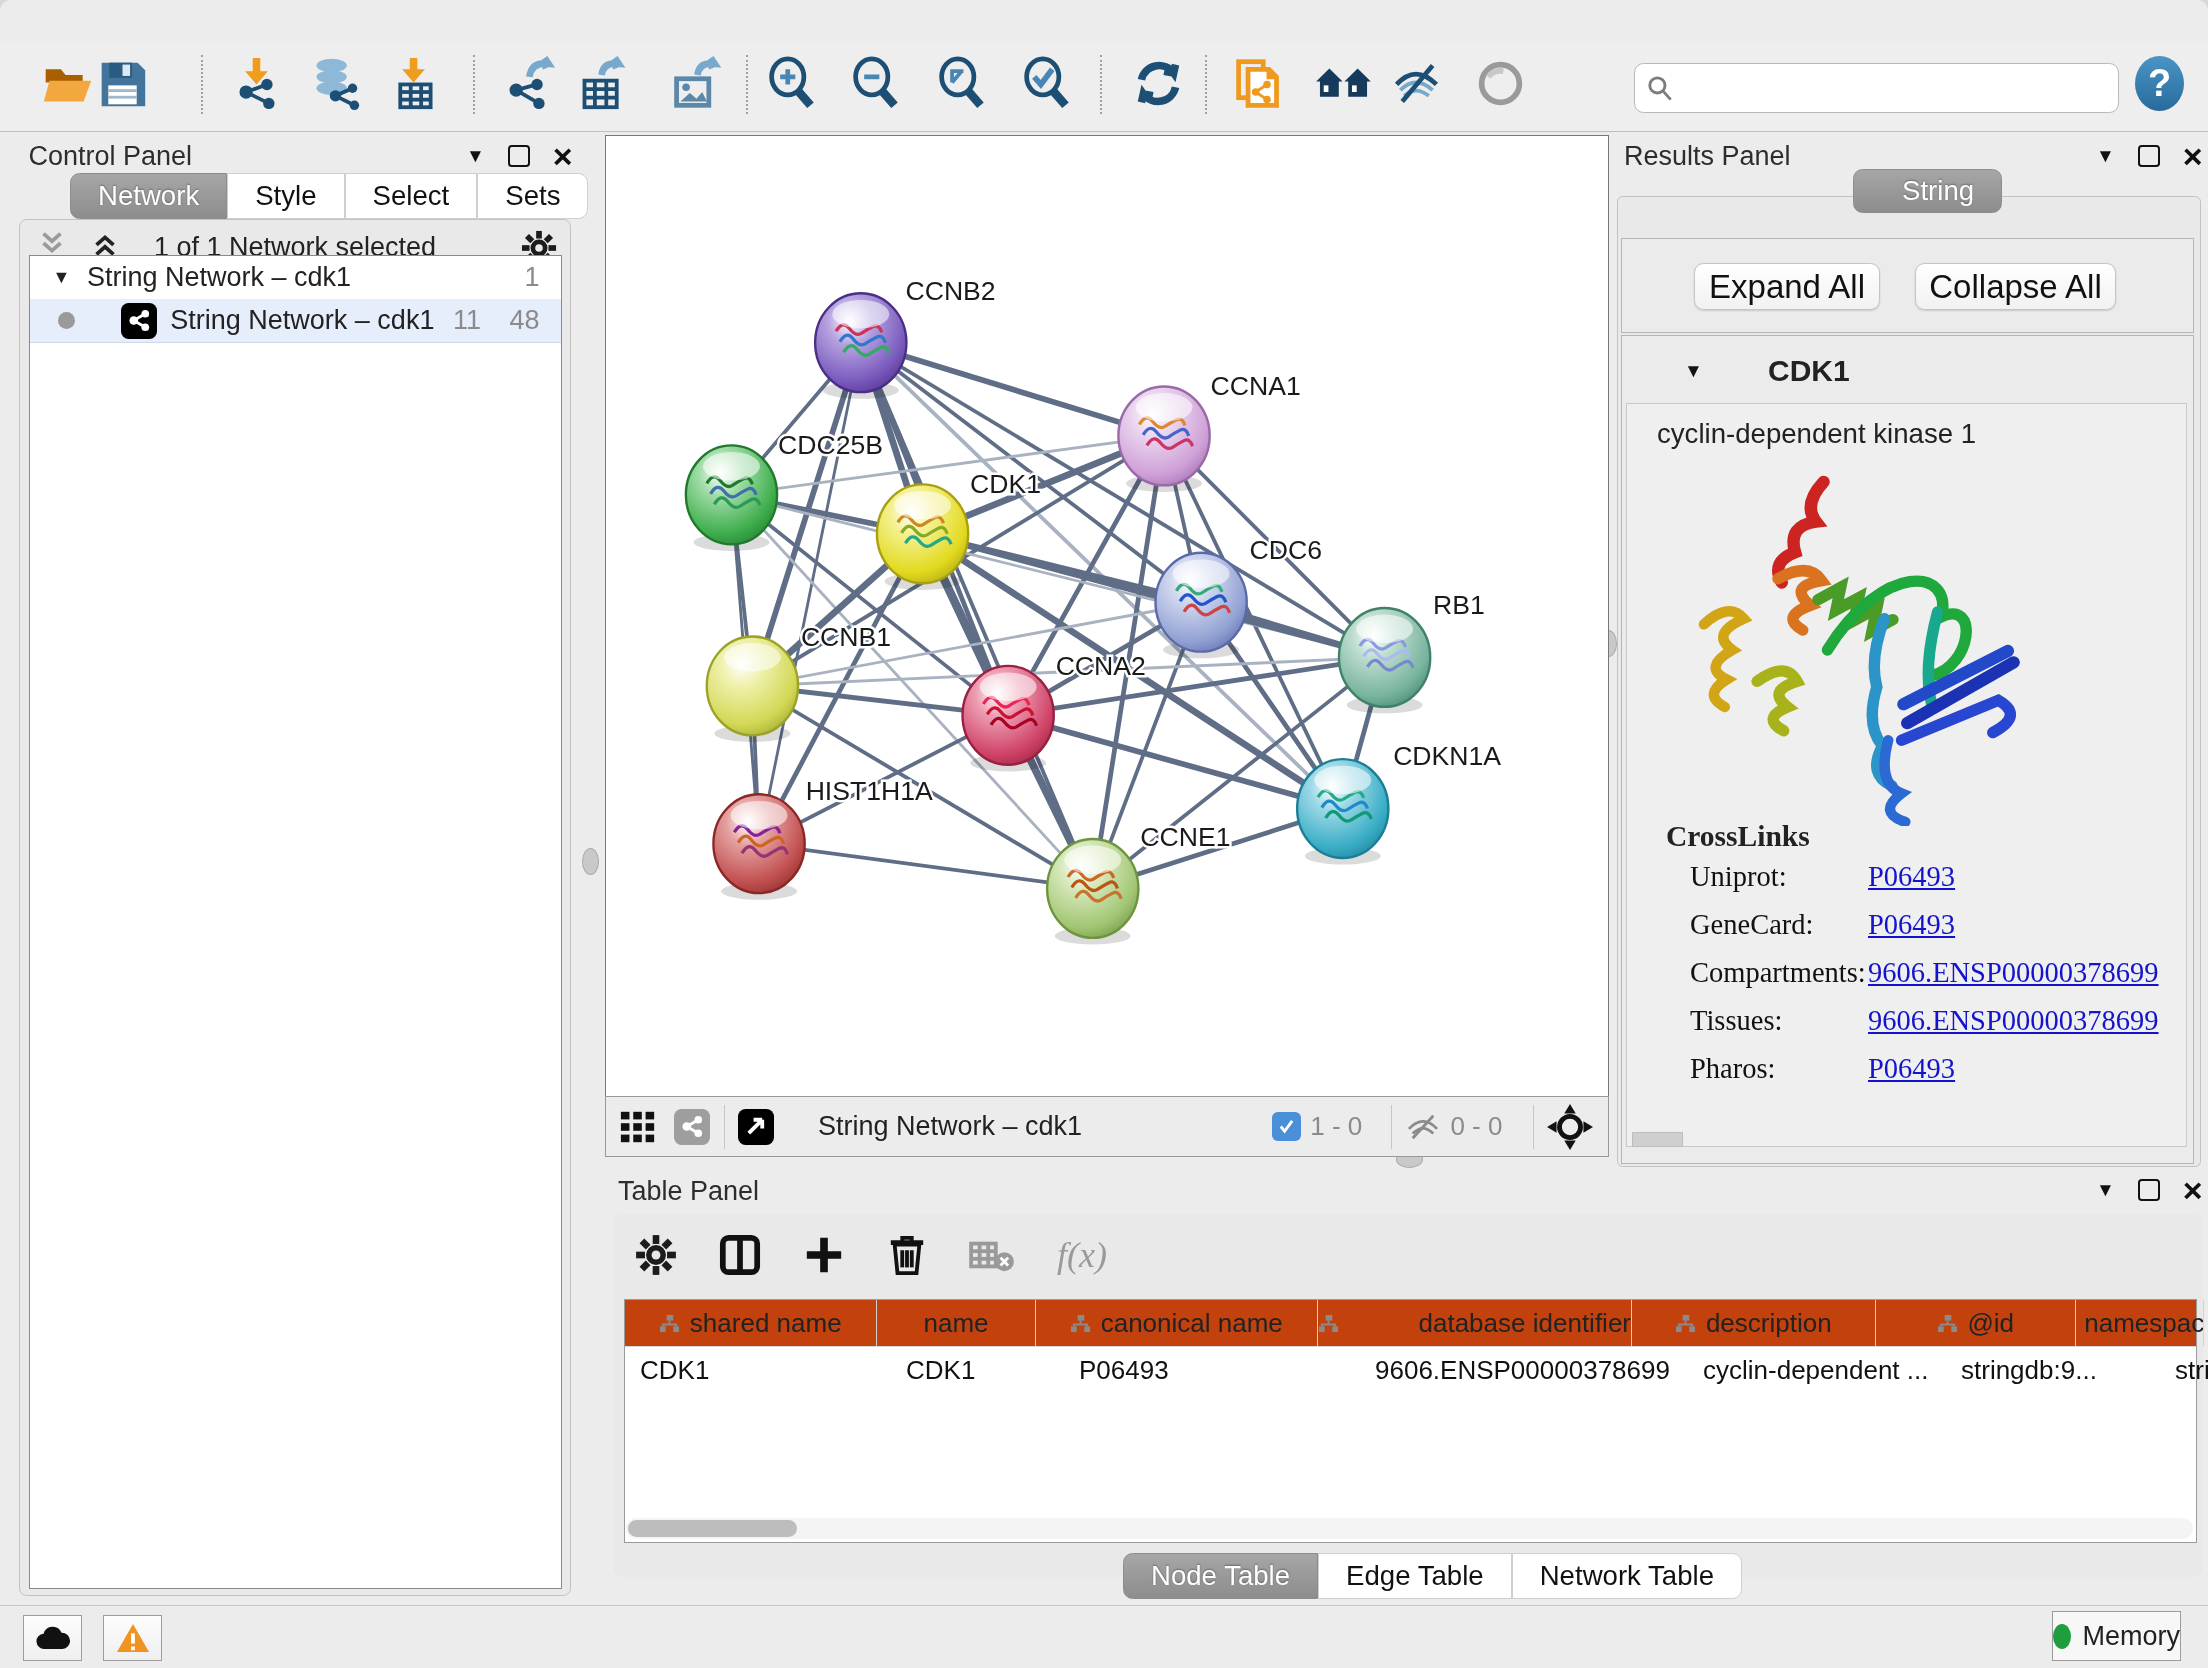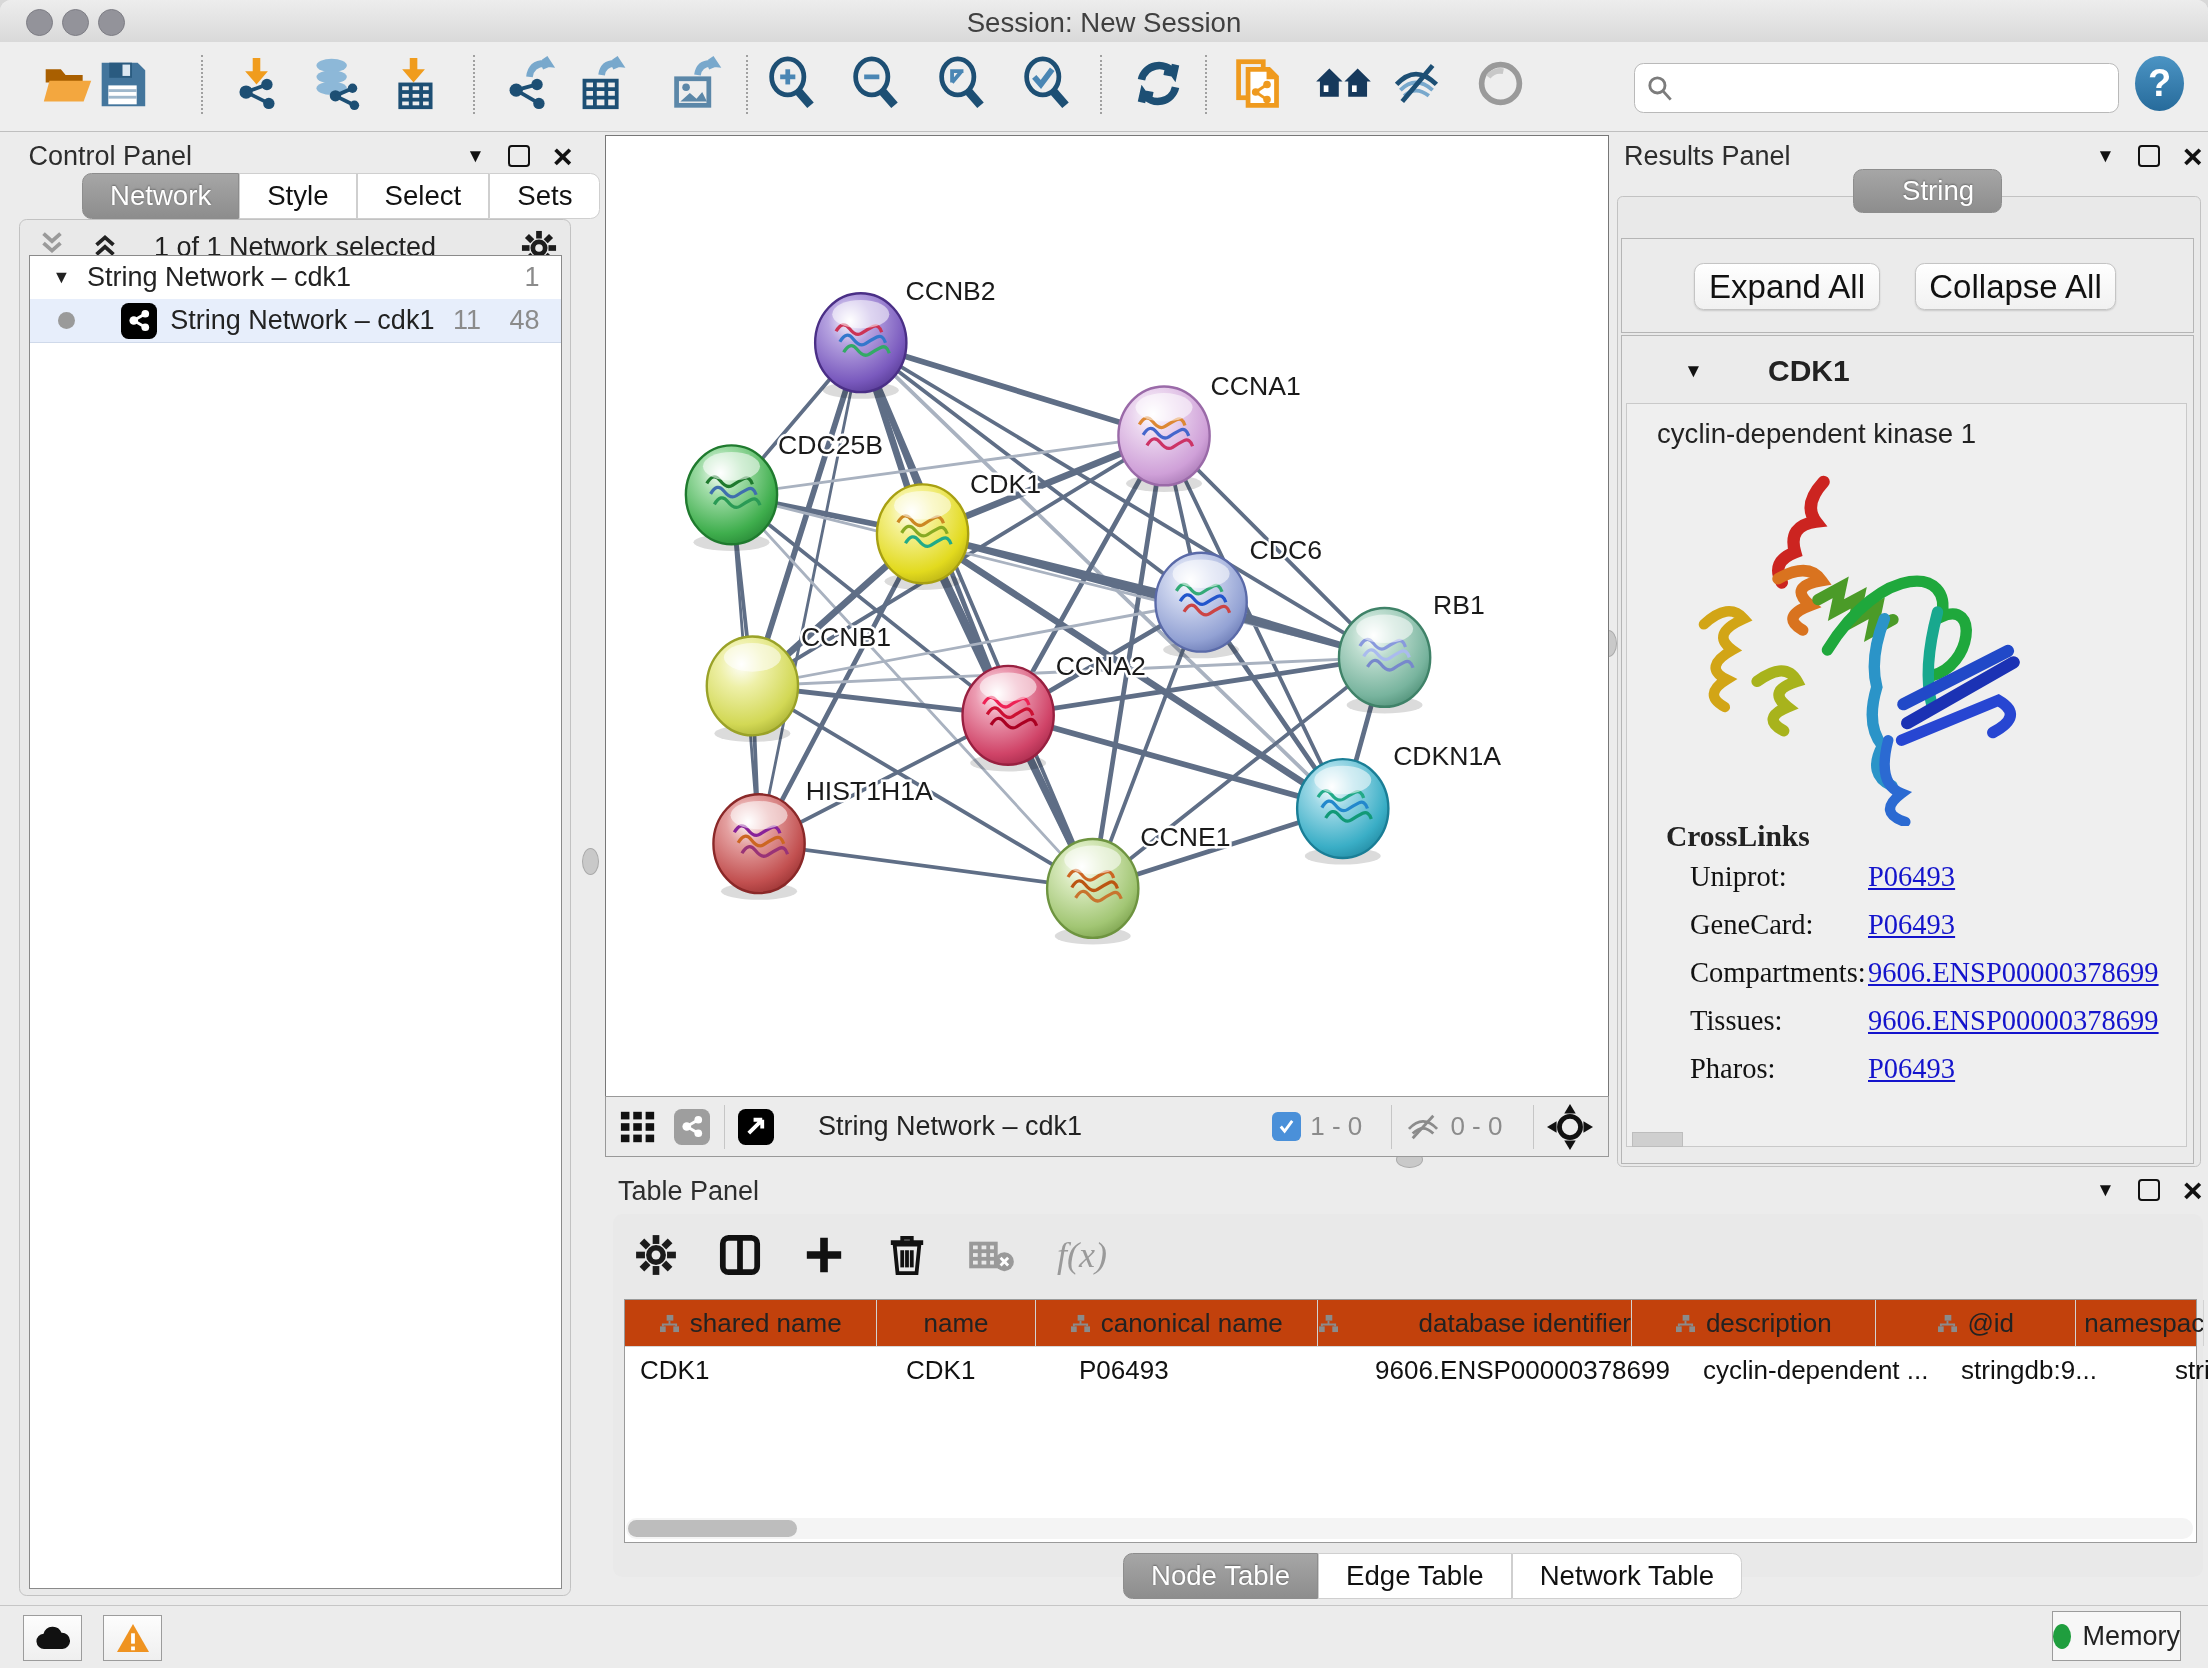--- a/index.html
+++ b/index.html
@@ -83,26 +83,20 @@
   .gear{font-size:32px;color:#111;line-height:1;}
   svg{display:block;}
   text.nlabel{font-size:28px;fill:#1a1a1a;paint-order:stroke;stroke:#ffffff;stroke-width:5px;
     font-family:"Liberation Sans","DejaVu Sans",sans-serif;}
 </style>
 </head>
 <body>
 
 <div id="win">
 
-  <div id="titlebar" class="abs">
-    <div class="tlight abs" style="left:26px"></div>
-    <div class="tlight abs" style="left:62px"></div>
-    <div class="tlight abs" style="left:98px"></div>
-    <div id="wtitle" class="abs">Session: New Session</div>
-  </div>
 
   <div id="toolbar" class="abs">
     <div class="tbtn abs" style="left:37px">
       <svg width="55" height="55" viewBox="0 0 58 58">
         <path d="M6 14 h16 l5 6 h18 v8 H6z" fill="#a95f00"></path>
         <path d="M10 26 h44 l-8 22 H4z" fill="#f3a73f"></path>
       </svg>
     </div>
     <div class="tbtn abs" style="left:92px">
       <svg width="53" height="53" viewBox="0 0 56 56">
@@ -286,21 +280,21 @@
                   display:flex;align-items:center;justify-content:center;color:#fff;font-size:38px;font-weight:bold;">?</div>
     </div>
   </div>
 
   <div class="abs phead" style="left:28.5px;top:141px;">Control Panel</div>
   <div class="abs pctl" style="left:466px;top:145px;">
     <span class="tri">▼</span>
     <span class="floatbox"></span>
     <span class="closex">×</span>
   </div>
-  <div class="abs tabgrp" style="left:70px;top:173px;margin-left:12px;" id="cp-tabs">
+  <div class="abs tabgrp" style="left:70px;top:173px;" id="cp-tabs">
       <div class="tab sel">Network</div>
       <div class="tab">Style</div>
       <div class="tab">Select</div>
       <div class="tab">Sets</div>
     </div>
 
   <div id="cp-inner" class="abs"></div>
   <div class="abs" style="left:36px;top:228px;display:flex;gap:21px;align-items:center;">
     <svg width="32" height="32" viewBox="0 0 34 34">
       <g fill="none" stroke="#9a9a9a" stroke-width="4">

